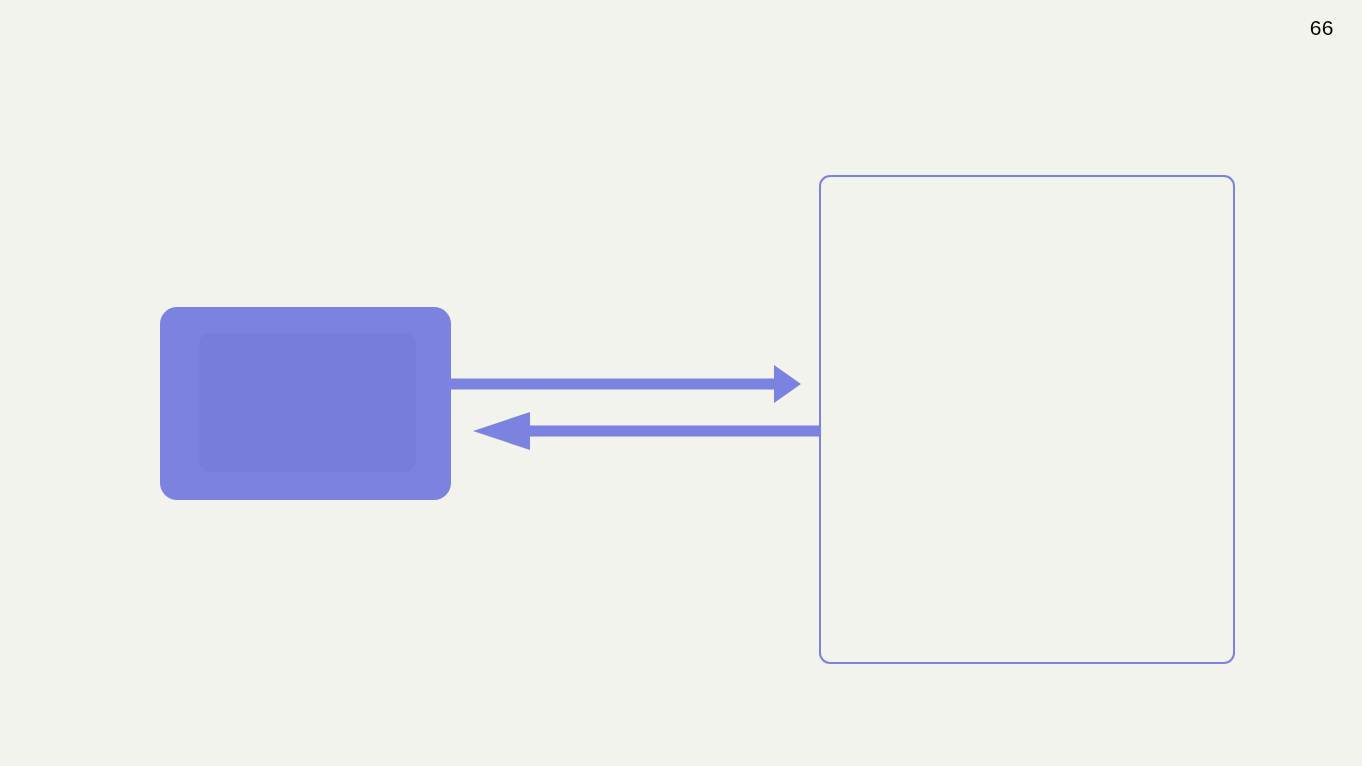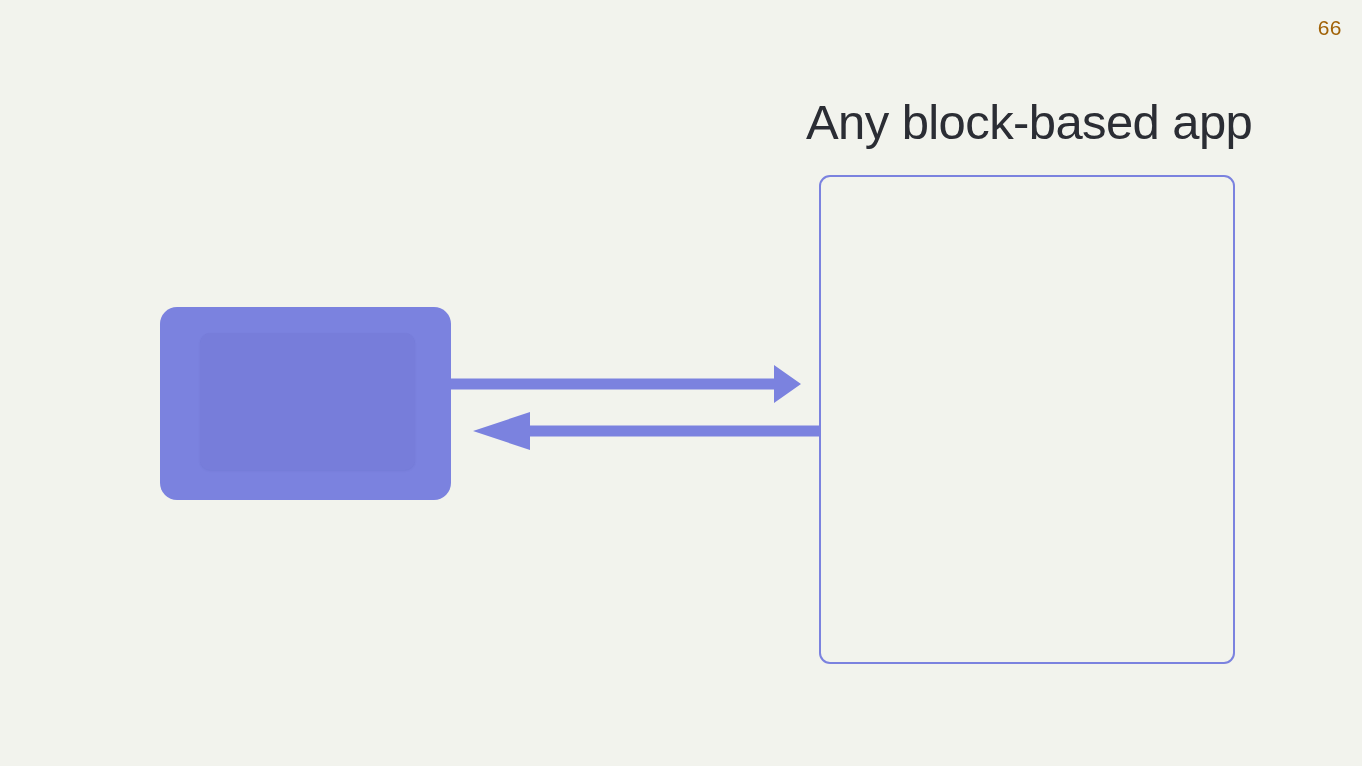--- a/index.html
+++ b/index.html
@@ -17,24 +17,24 @@
     position: relative;
     width: 1362px;
     height: 766px;
     background: #f2f3ed;
   }
 
   
   .page-number {
     position: absolute;
     top: 16px;
-    right: 20px;
+    right: 28px;
     font-size: 21px;
     letter-spacing: 0.5px;
-    color: #a16207;
+    color: #000000;
     font-family: "Liberation Sans", sans-serif;
     user-select: none;
   }
 
   
   .label {
     position: absolute;
     color: #2b2d34;
     font-family: "Liberation Sans", sans-serif;
     font-weight: 400;
@@ -109,21 +109,20 @@
 
 <div class="slide">
 
   <div class="page-number">66</div>
 
 
   <div class="block-shape">
     <div class="block-inner"></div>
   </div>
 
-  <div class="label label-app">Any block-based app</div>
 
   <div class="app-window"></div>
 
   <div class="arrow arrow-right">
     <svg width="350" height="40" viewBox="0 0 350 40" xmlns="http://www.w3.org/2000/svg">
       <path d="M0 14.5 H323 V1 L350 20 L323 39 V25.5 H0 Z" fill="#7b82df"></path>
     </svg>
   </div>
 
   <div class="arrow arrow-left">

